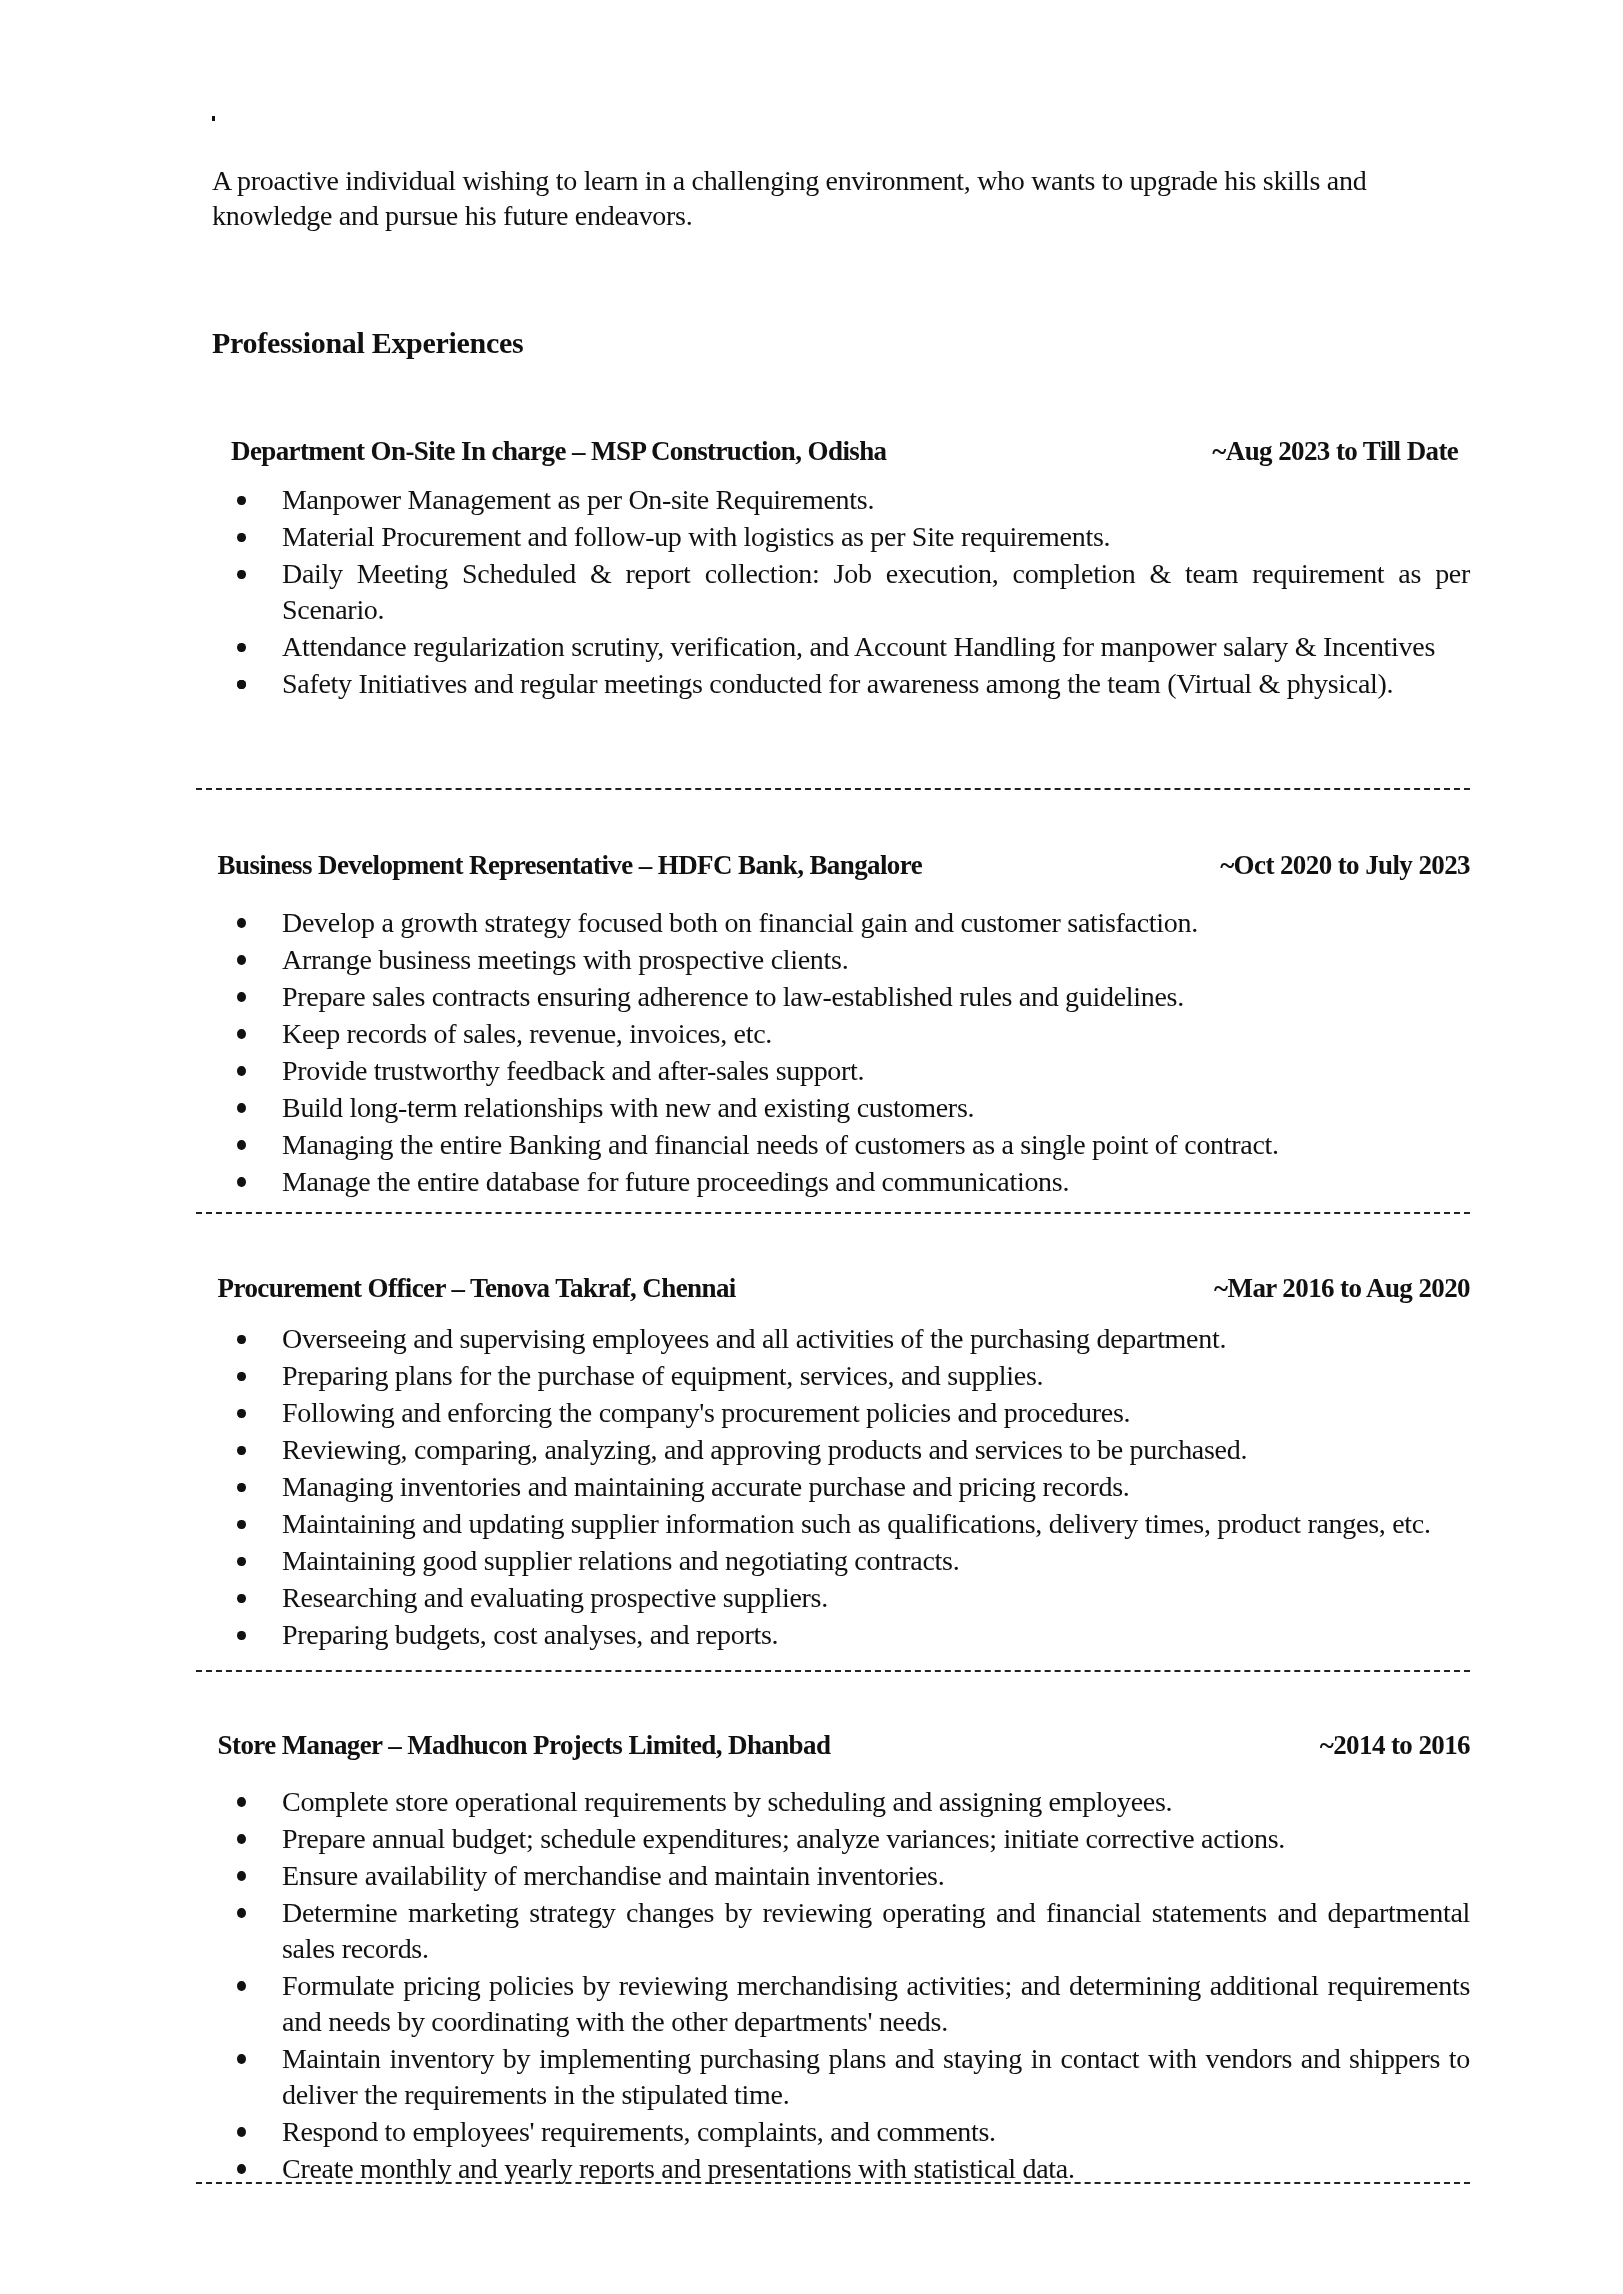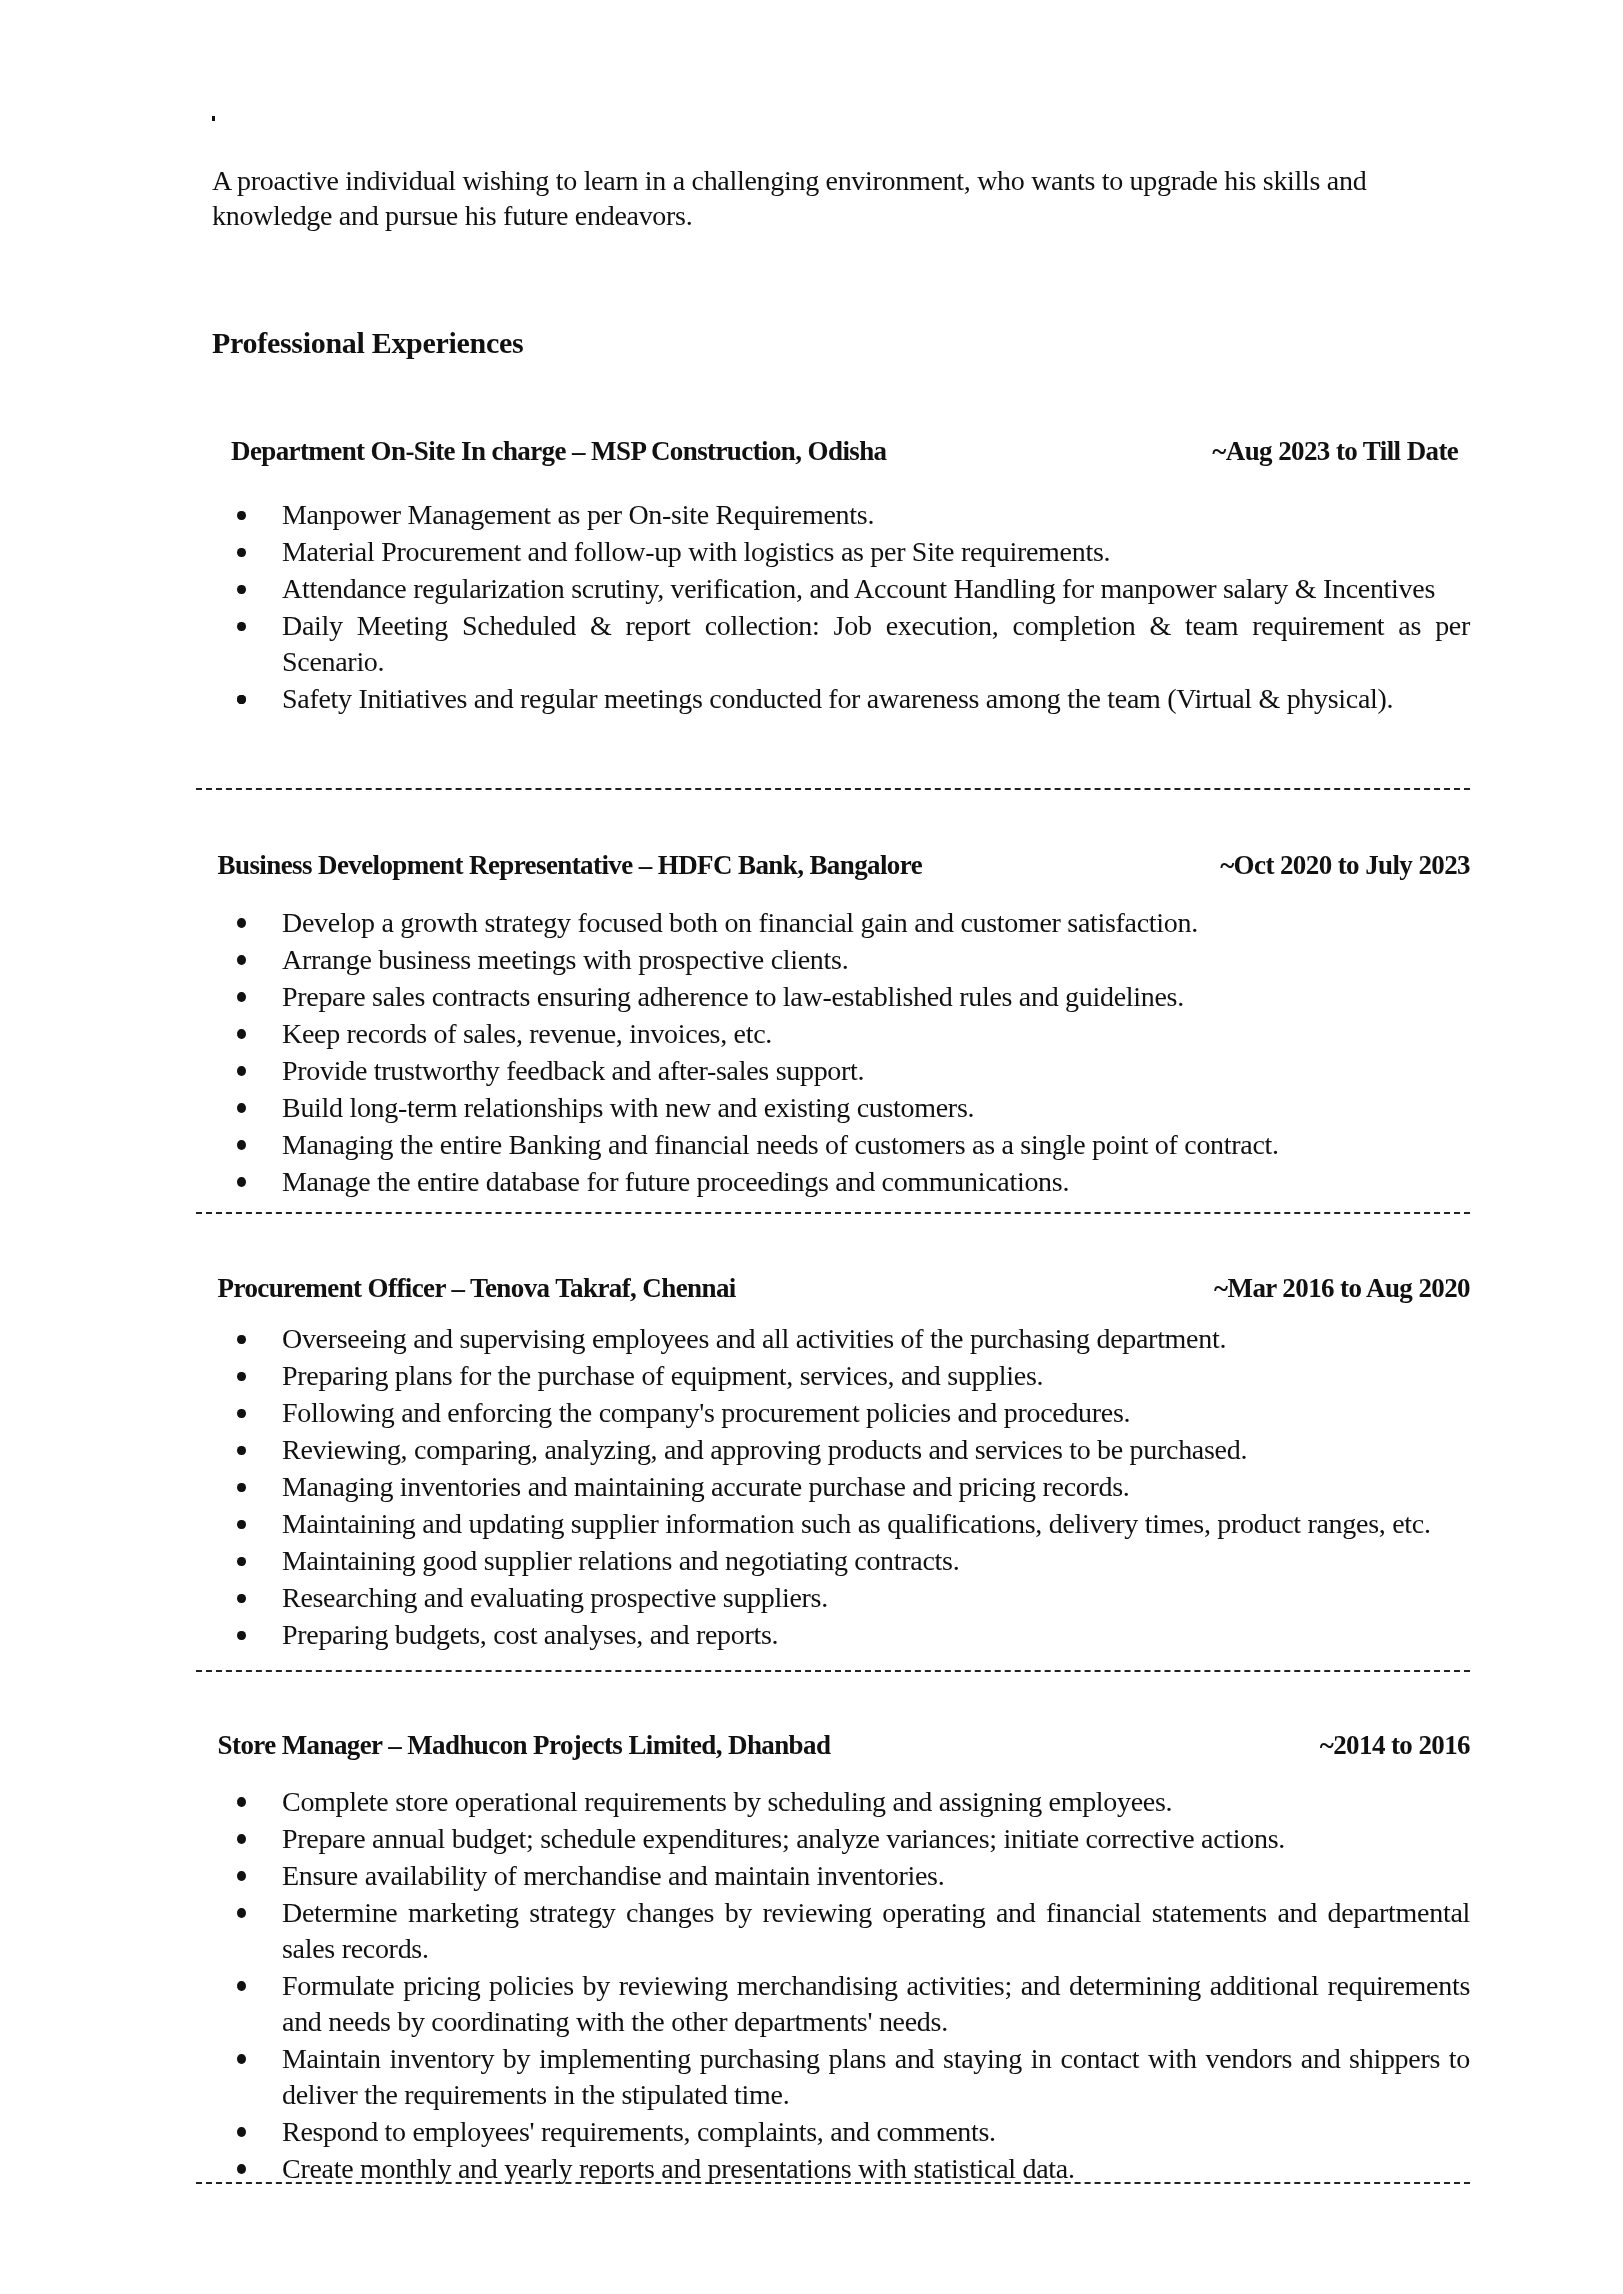--- a/index.html
+++ b/index.html
@@ -110,25 +110,25 @@
 
   <p class="objective" style="margin:0;">A proactive individual wishing to learn in a challenging environment, who wants to upgrade his skills and knowledge and pursue his future endeavors.</p>
 
   <div class="section-title">Professional Experiences</div>
 
   <div class="job" style="top:392px;">
     <div class="job-header">
       <span class="job-title" style="left:35px;">Department On-Site In charge – MSP Construction, Odisha</span>
       <span class="job-dates" style="right:11.8px;">~Aug 2023 to Till Date</span>
     </div>
-    <ul class="bullets" style="margin-top:22px;">
+    <ul class="bullets" style="margin-top:7px;">
       <li><span class="dot"></span><span>Manpower Management as per On-site Requirements.</span></li>
       <li><span class="dot"></span><span>Material Procurement and follow-up with logistics as per Site requirements.</span></li>
+      <li><span class="dot"></span><span>Daily Meeting Scheduled &amp; report collection: Job execution, completion &amp; team requirement as per Scenario.</span></li>
       <li><span class="dot"></span><span>Attendance regularization scrutiny, verification, and Account Handling for manpower salary &amp; Incentives</span></li>
-      <li><span class="dot"></span><span>Daily Meeting Scheduled &amp; report collection: Job execution, completion &amp; team requirement as per Scenario.</span></li>
       <li><span class="dot"></span></li>
       <li><span class="dot"></span><span>Safety Initiatives and regular meetings conducted for awareness among the team (Virtual &amp; physical).</span></li>
     </ul>
   </div>
 
   <div class="divider" style="top:788px;"></div>
 
   <div class="job" style="top:806px;">
     <div class="job-header">
       <span class="job-title">Business Development Representative – HDFC Bank, Bangalore</span>

